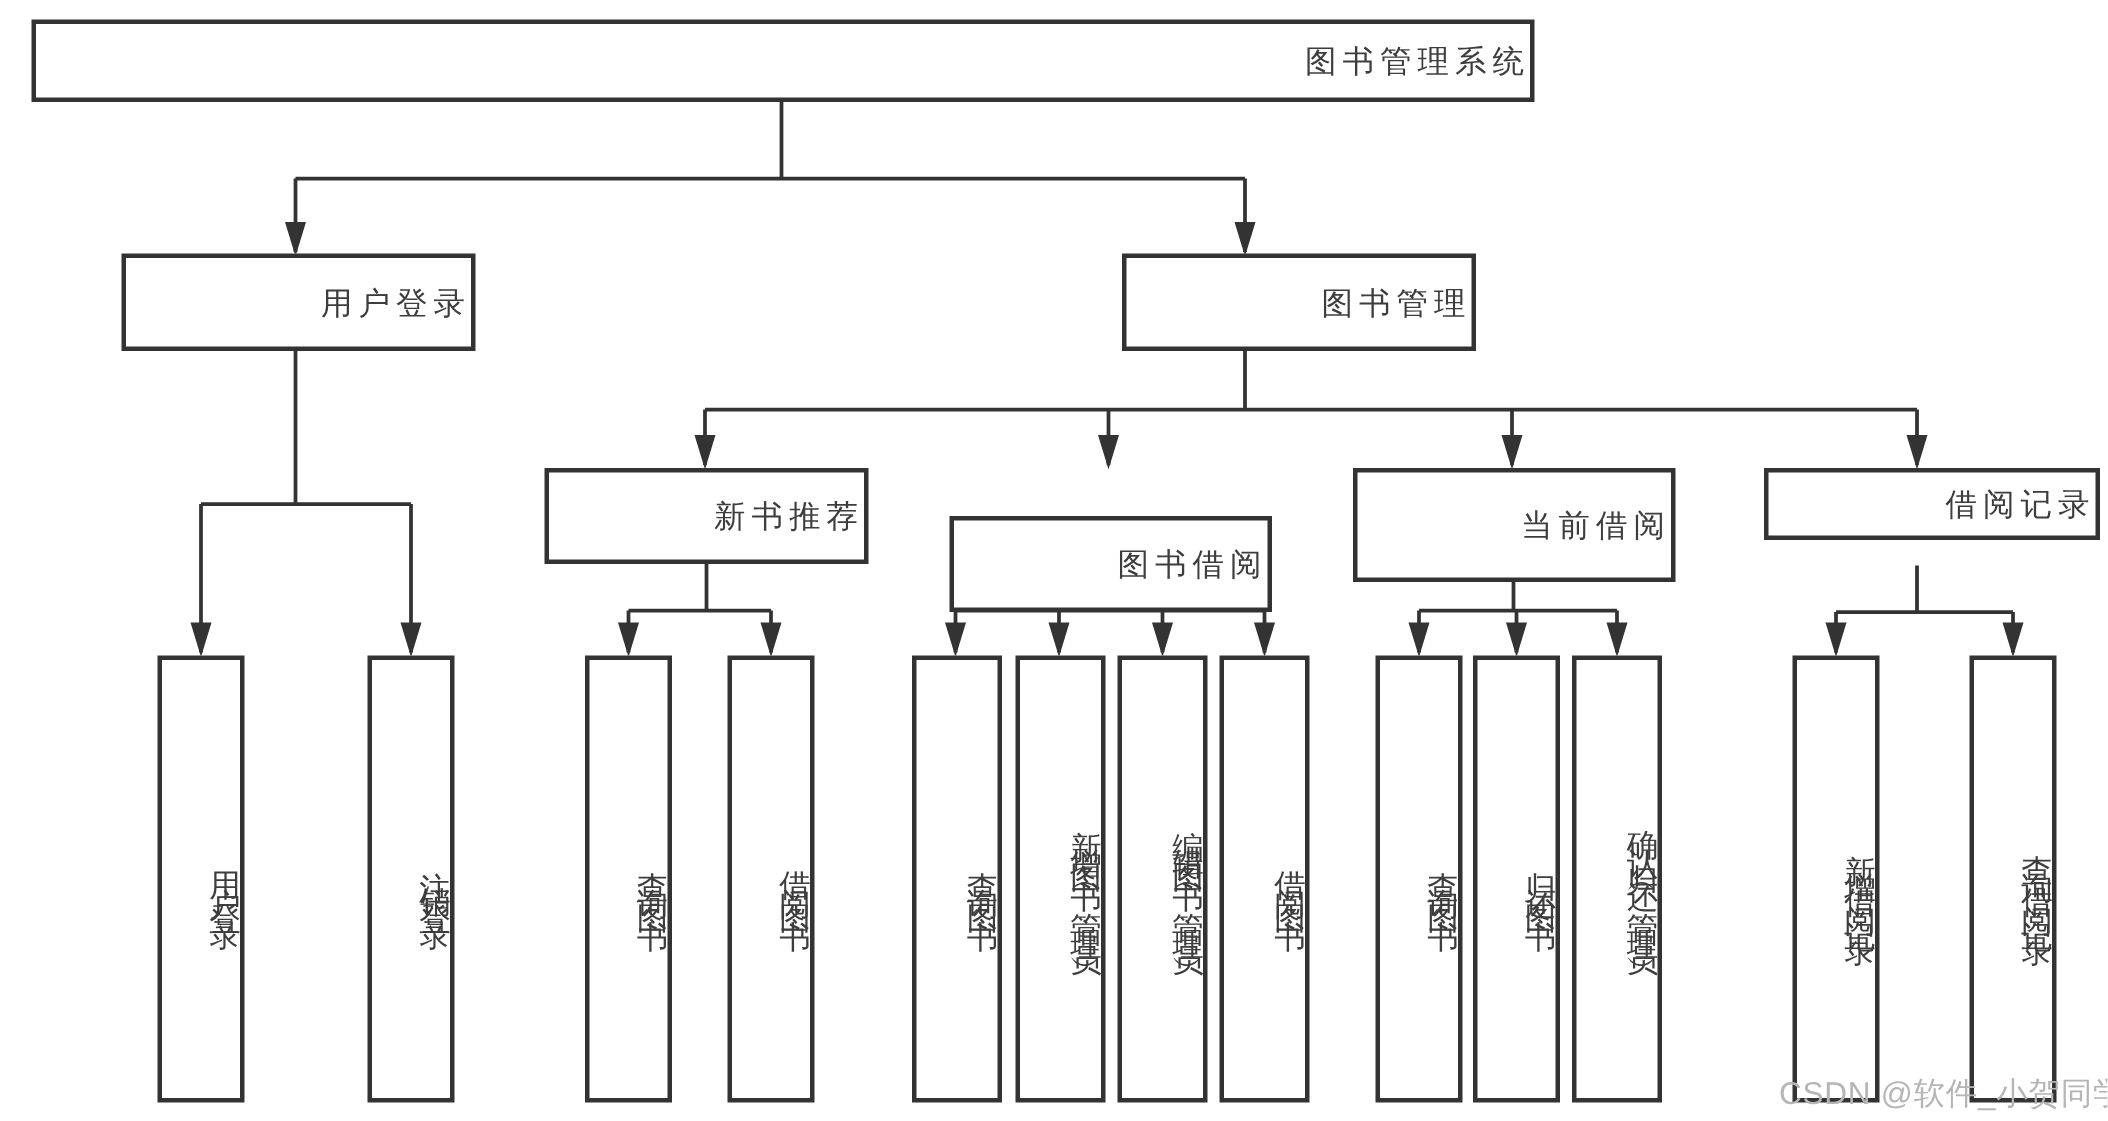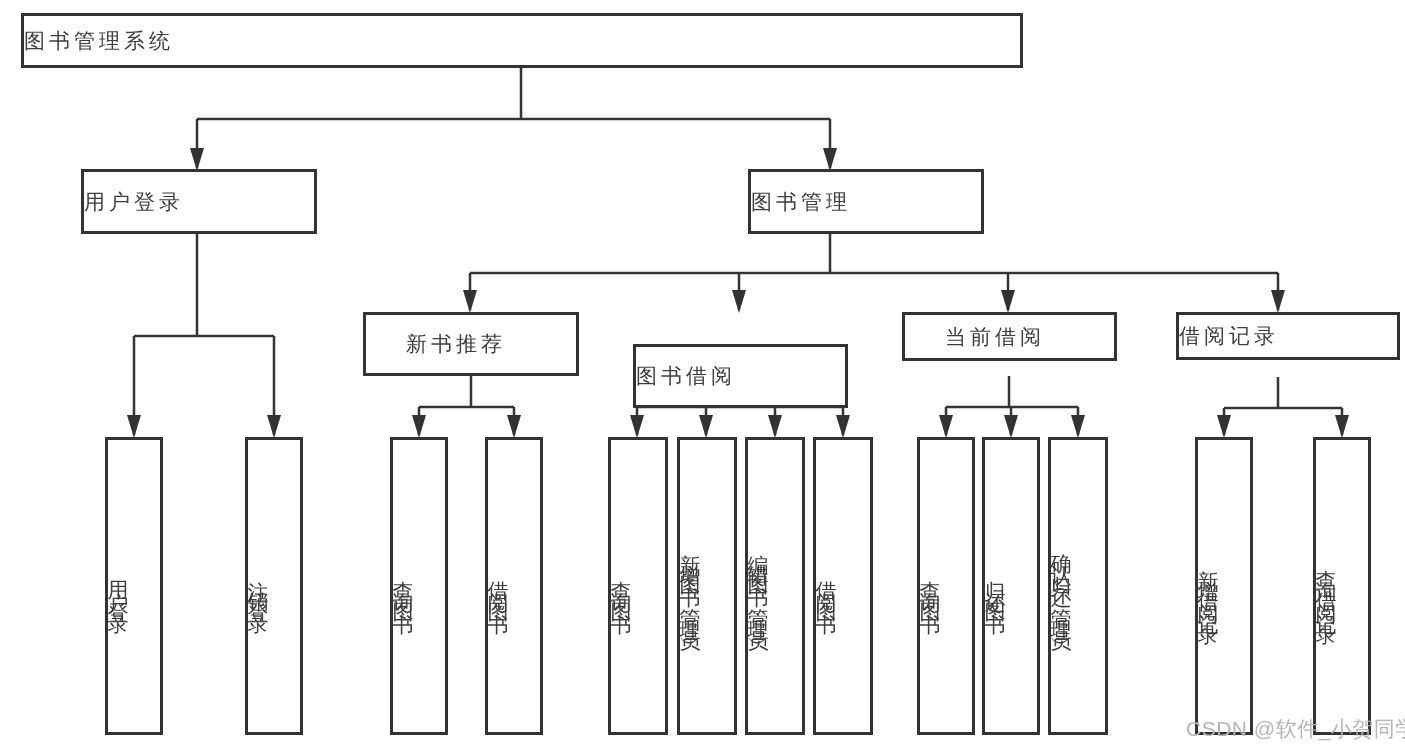--- a/index.html
+++ b/index.html
@@ -10,21 +10,21 @@
     font-family:"Liberation Sans","DejaVu Sans",sans-serif;
     overflow:hidden;
   }
   .box{
     position:absolute;
     box-sizing:border-box;
     border:3px solid #333333;
     background:#ffffff;
     display:flex;
     align-items:center;
-    justify-content:flex-start;
+    justify-content:flex-end;
     color:#3d3d3d;
   }
   .hlabel{
     font-size:21px;
     letter-spacing:4px;
     white-space:nowrap;
   }
   .vtext{
     writing-mode:vertical-rl;
     text-orientation:mixed;
@@ -102,21 +102,21 @@
   <div class="box" style="left:748px;top:169px;width:236px;height:65px;">
     <span class="hlabel">图书管理</span>
   </div>
 
   <div class="box" style="left:363px;top:312px;width:216px;height:64px;padding-left:40px;">
     <span class="hlabel">新书推荐</span>
   </div>
   <div class="box" style="left:633px;top:312px;width:215px;height:64px;margin-top:32px;">
     <span class="hlabel">图书借阅</span>
   </div>
-  <div class="box" style="left:902px;top:312px;width:215px;height:49px;padding-left:40px;">
+  <div class="box" style="left:902px;top:312px;width:215px;height:76px;padding-left:40px;">
     <span class="hlabel">当前借阅</span>
   </div>
   <div class="box" style="left:1176px;top:312px;width:224px;height:48px;">
     <span class="hlabel">借阅记录</span>
   </div>
 
   <div class="box" style="left:105px;top:437px;width:58px;height:298px;">
     <span class="vtext">用户登录</span>
   </div>
   <div class="box" style="left:245px;top:437px;width:58px;height:298px;">

